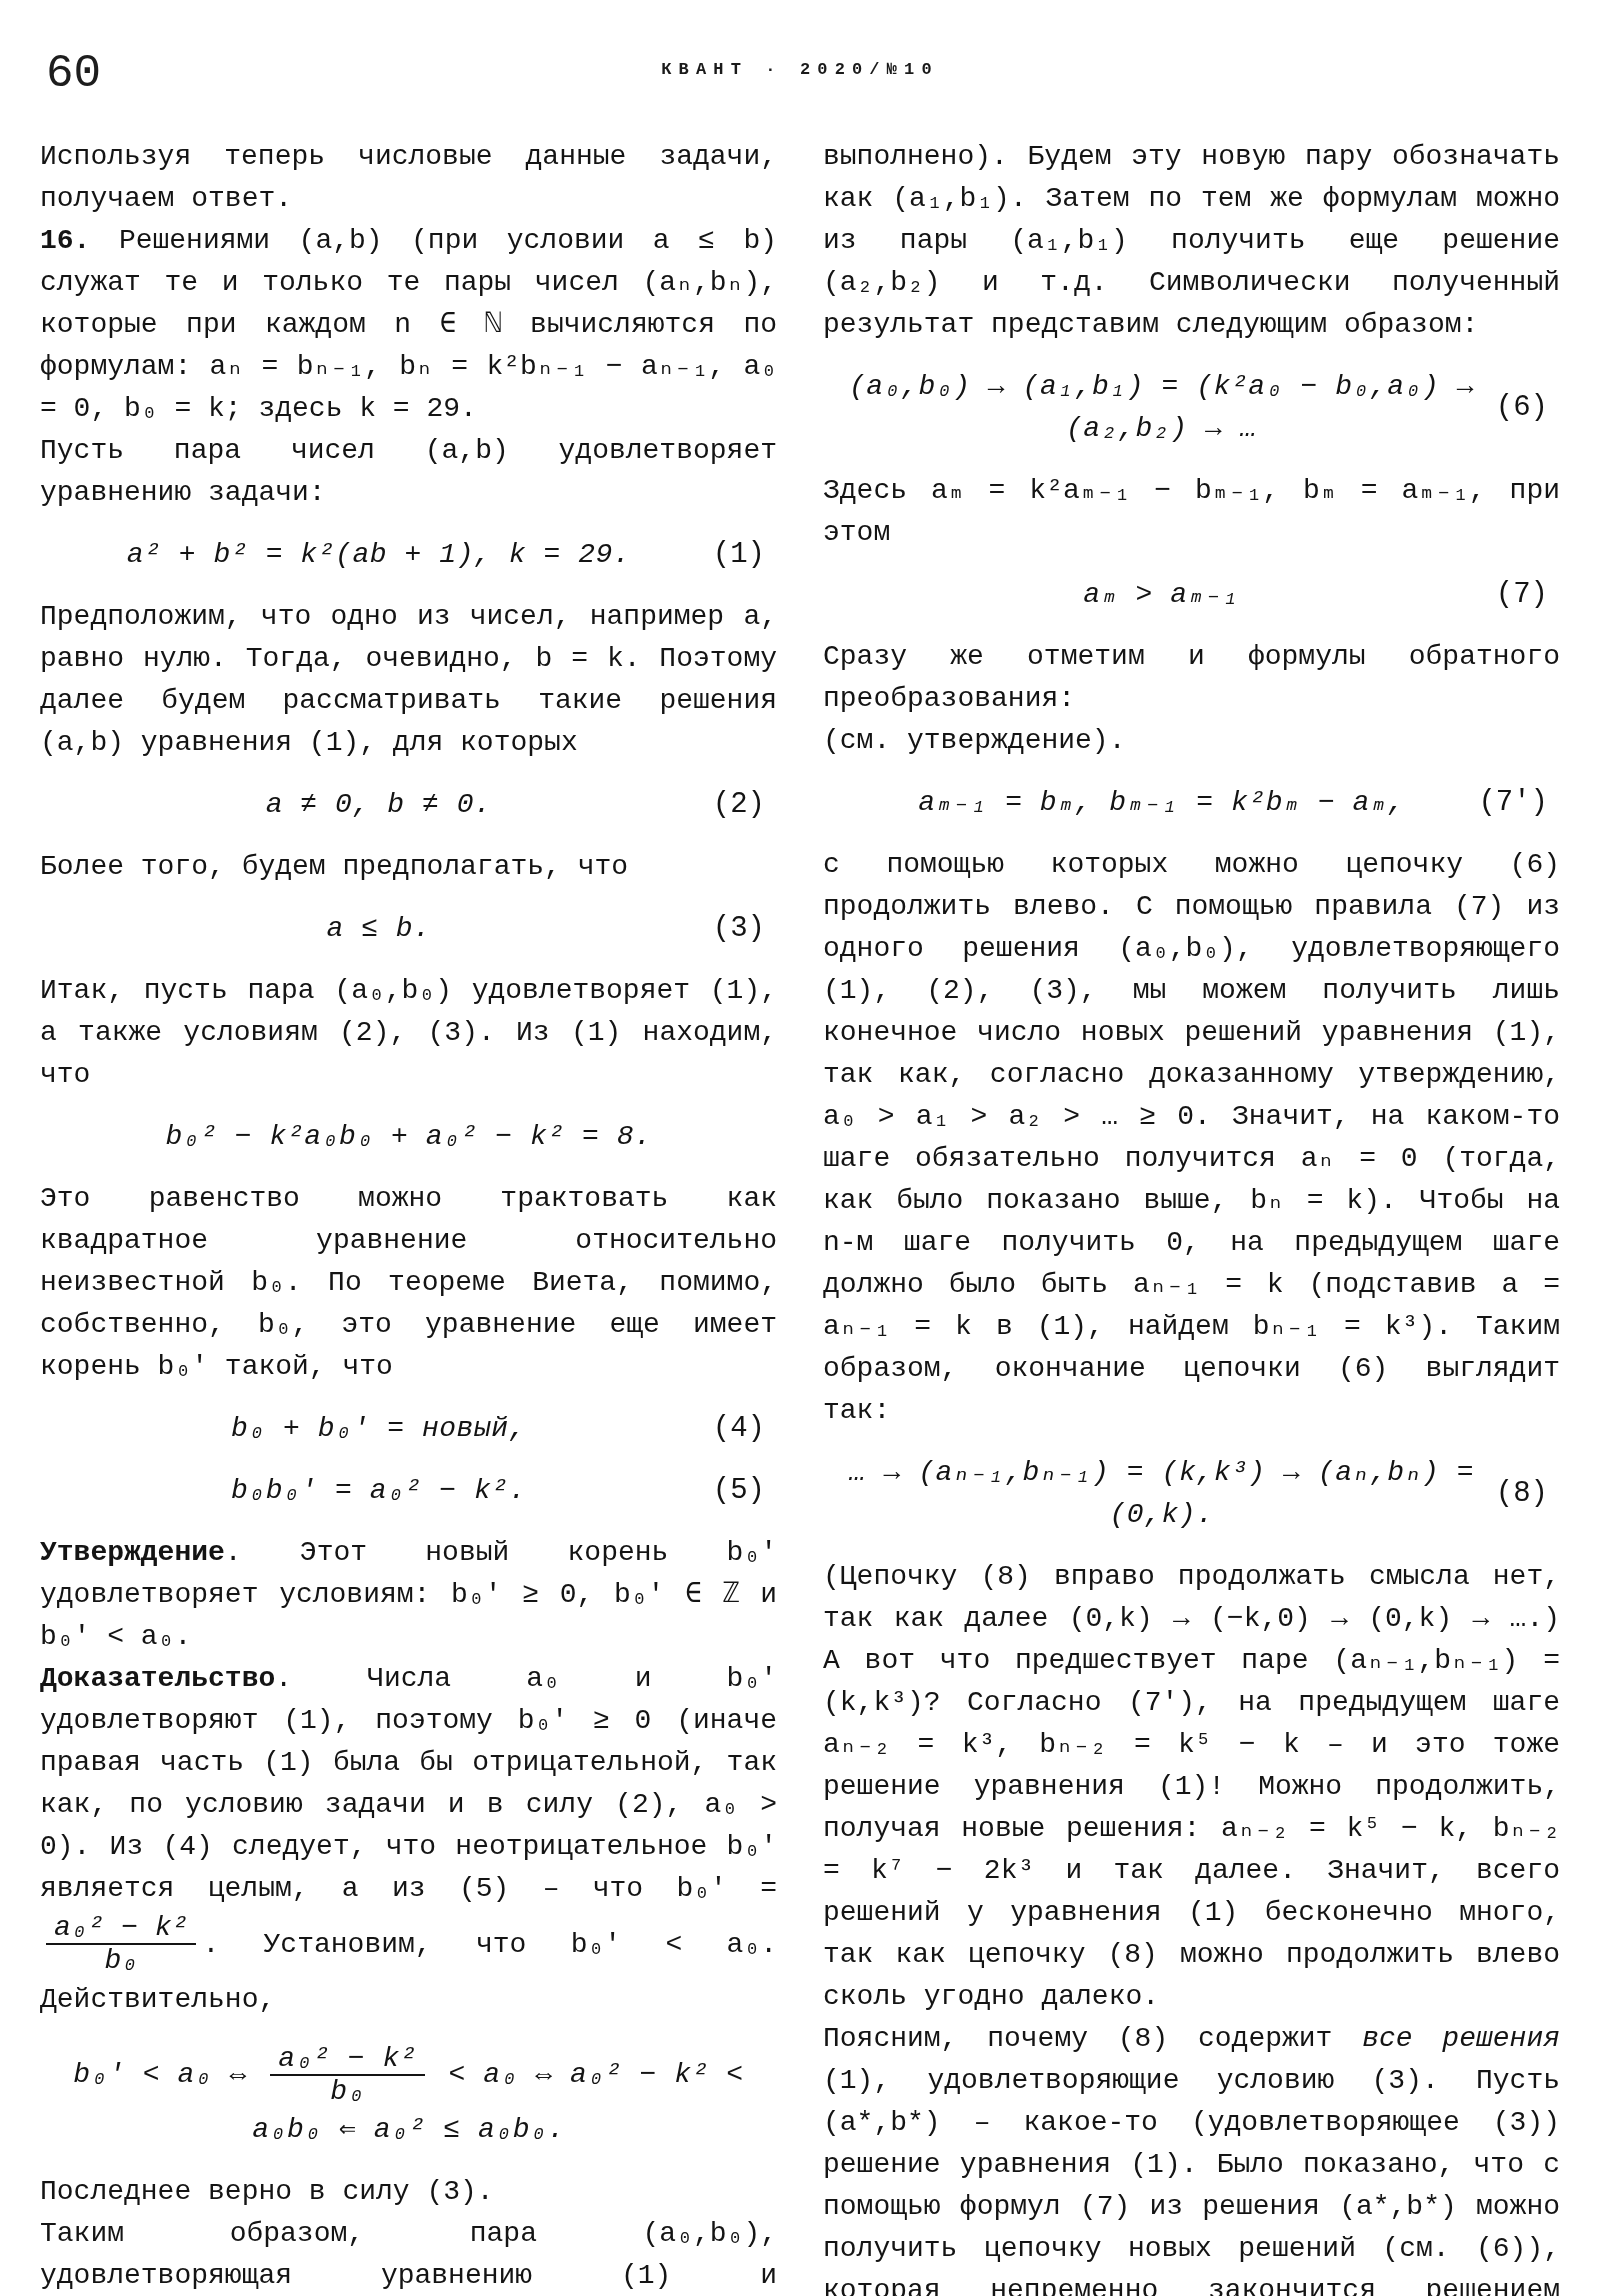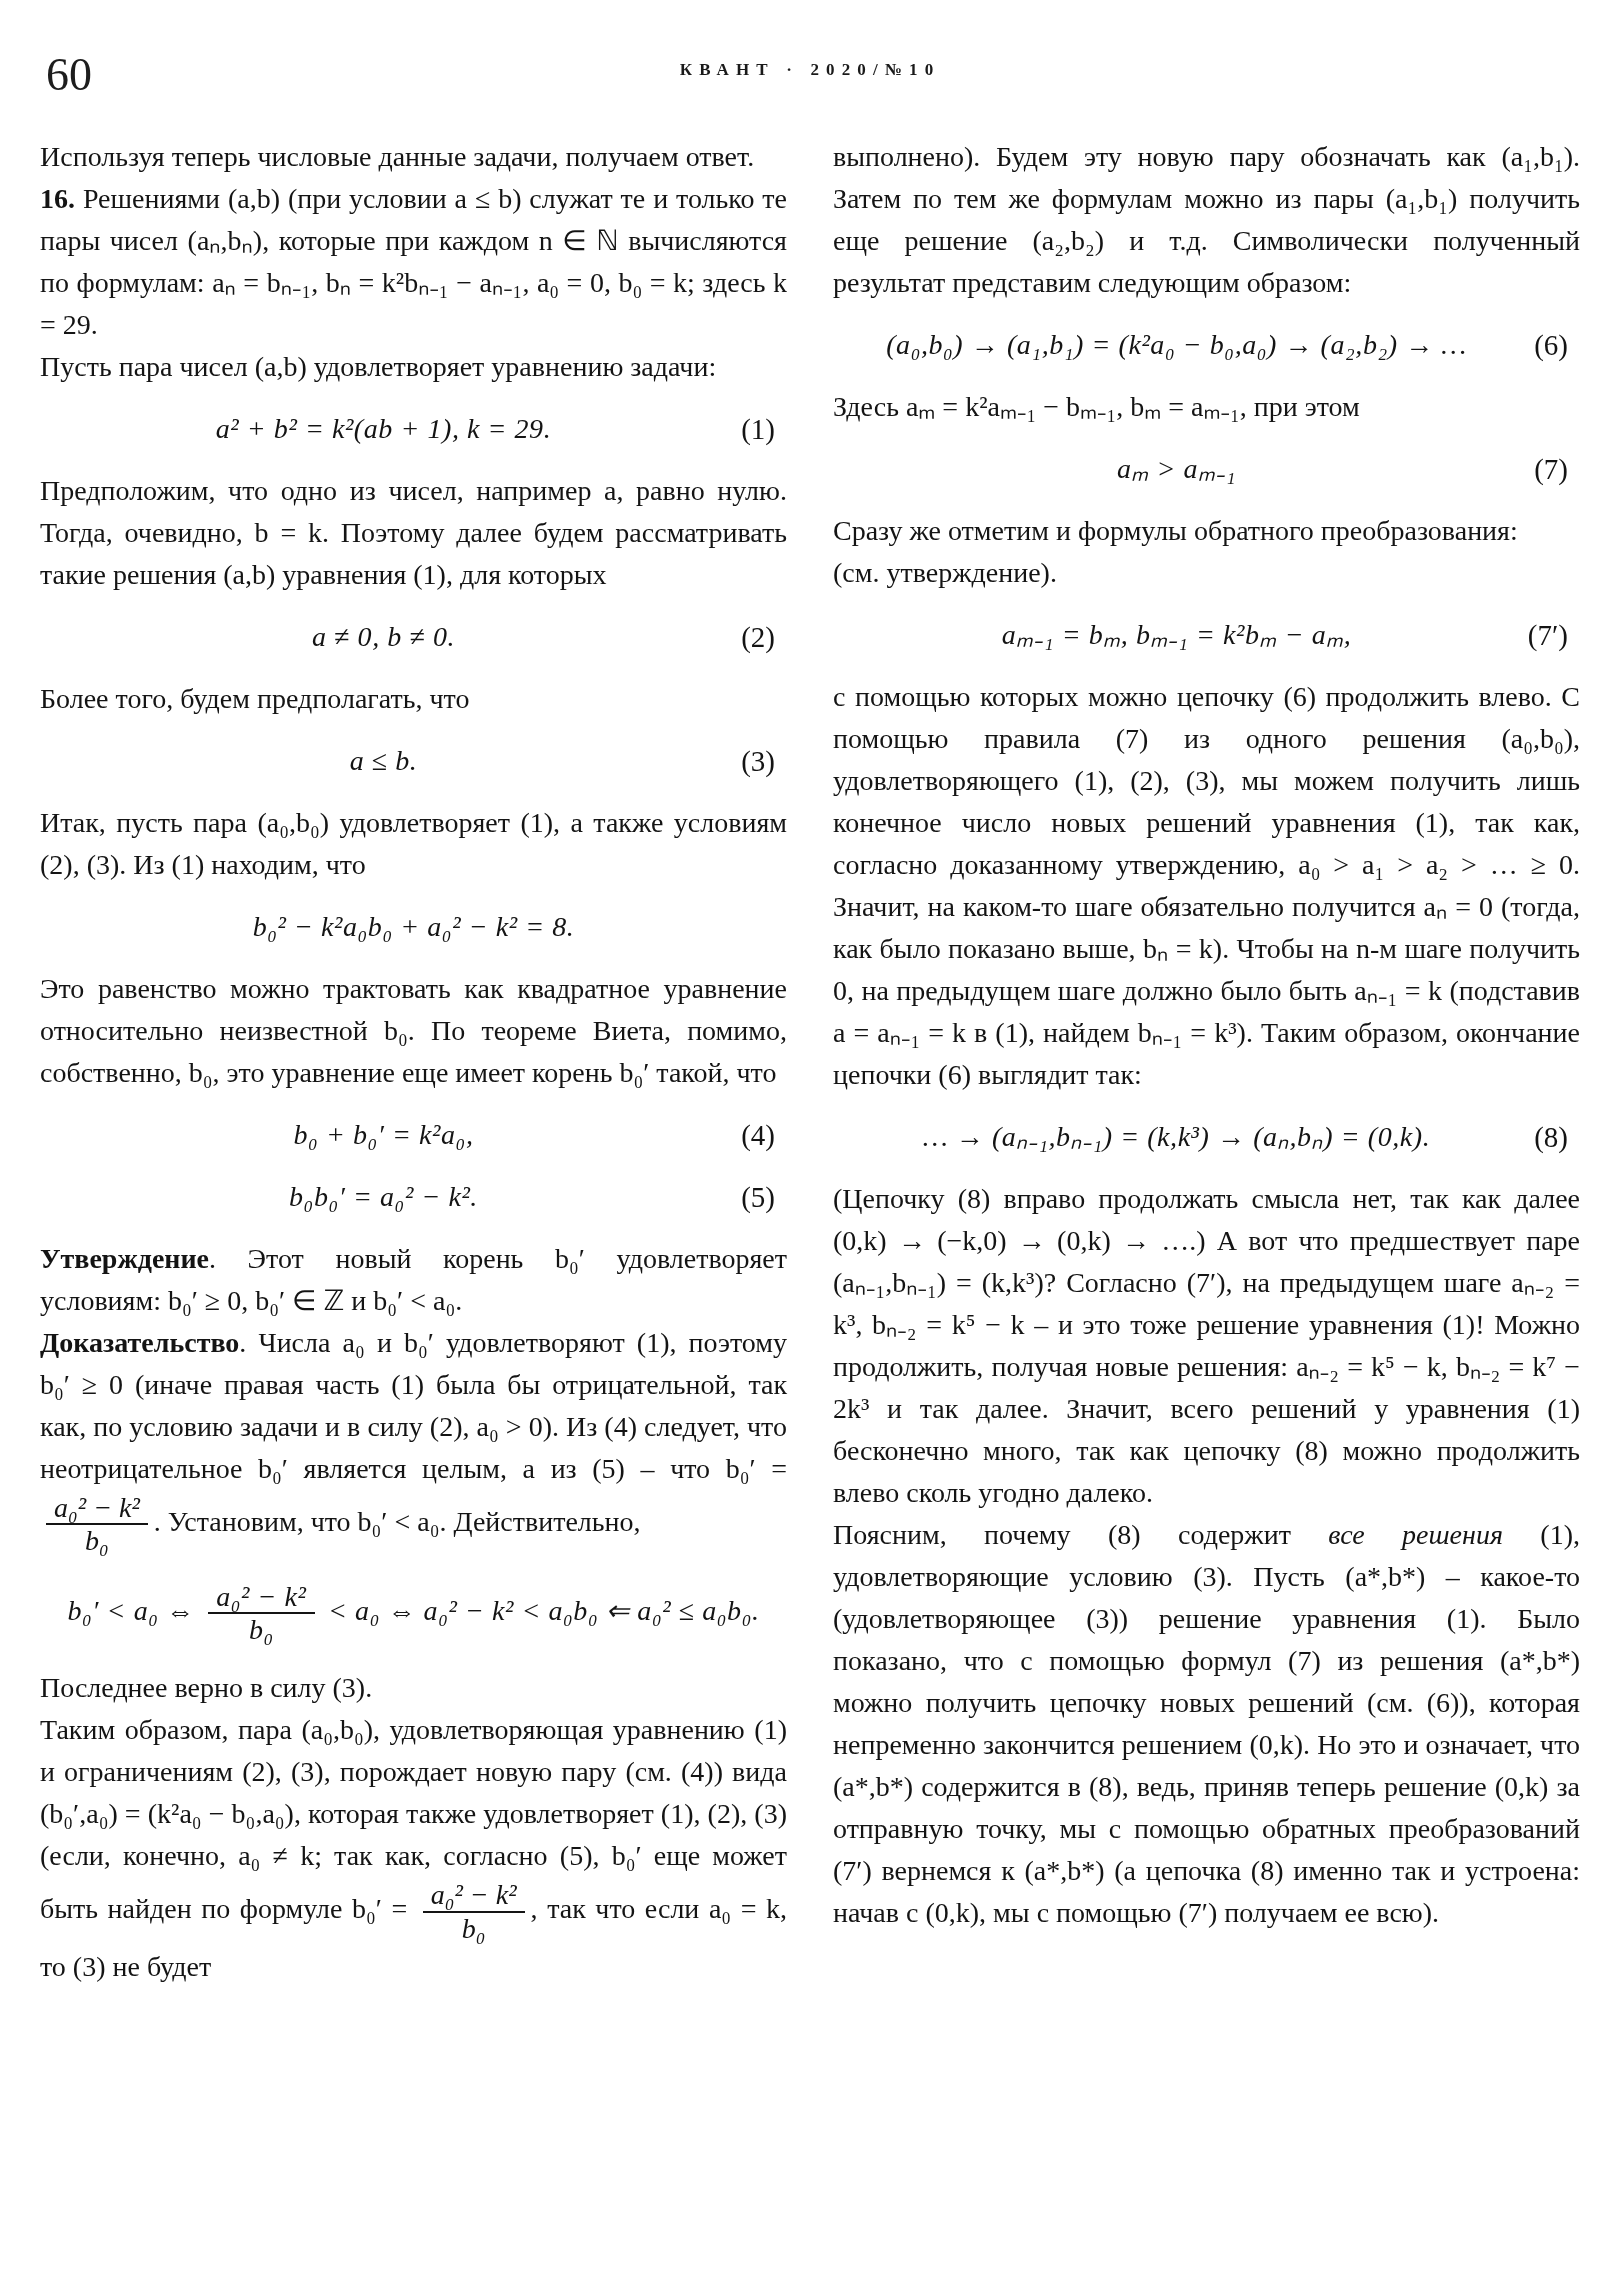--- a/index.html
+++ b/index.html
@@ -1,20 +1,20 @@
 <!DOCTYPE html>
 <html><head>
 <meta charset="utf-8">
 <style>
   html,body{margin:0;padding:0;background:#e8e8e8;}
   .page{
     width:1600px;height:2296px;box-sizing:border-box;
     margin:0 auto;background:#ffffff;color:#141414;
-    padding:30px 20px 0 40px;overflow:hidden;
-    font-family:Liberation Serif, serif;
+    padding:30px 40px 0 40px;overflow:hidden;
+    font-family:Liberation Mono, monospace;
   }
   .hdr{position:relative;height:92px;}
   .pagenum{
     position:absolute;left:6px;top:18px;
     font-size:46px;font-weight:400;color:#1d1d1d;
   }
   .runhead{
     text-align:center;padding-top:30px;
     font-size:17px;font-weight:700;letter-spacing:0.42em;color:#1a1a1a;
     white-space:nowrap;
@@ -81,21 +81,21 @@
 
       <p>Итак, пусть пара (a₀,b₀) удовлетворяет (1), а также условиям (2), (3). Из (1) находим, что</p>
 
       <div class="eq nonum">
         <span class="formula">b₀² − k²a₀b₀ + a₀² − k² = 8.</span>
       </div>
 
       <p>Это равенство можно трактовать как квадратное уравнение относительно неизвестной b₀. По теореме Виета, помимо, собственно, b₀, это уравнение еще имеет корень b₀′ такой, что</p>
 
       <div class="eq">
-        <span class="formula">b₀ + b₀′ = k²a₀,</span>
+        <span class="formula">b₀ + b₀′ = новый,</span>
         <span class="eqnum">(4)</span>
       </div>
 
       <div class="eq">
         <span class="formula">b₀b₀′ = a₀² − k².</span>
         <span class="eqnum">(5)</span>
       </div>
 
       <p><b class="lbl">Утверждение</b><span>. Этот новый корень b₀′ удовлетворяет условиям: b₀′ ≥ 0, b₀′ ∈ ℤ и b₀′ &lt; a₀.</span></p>
 

